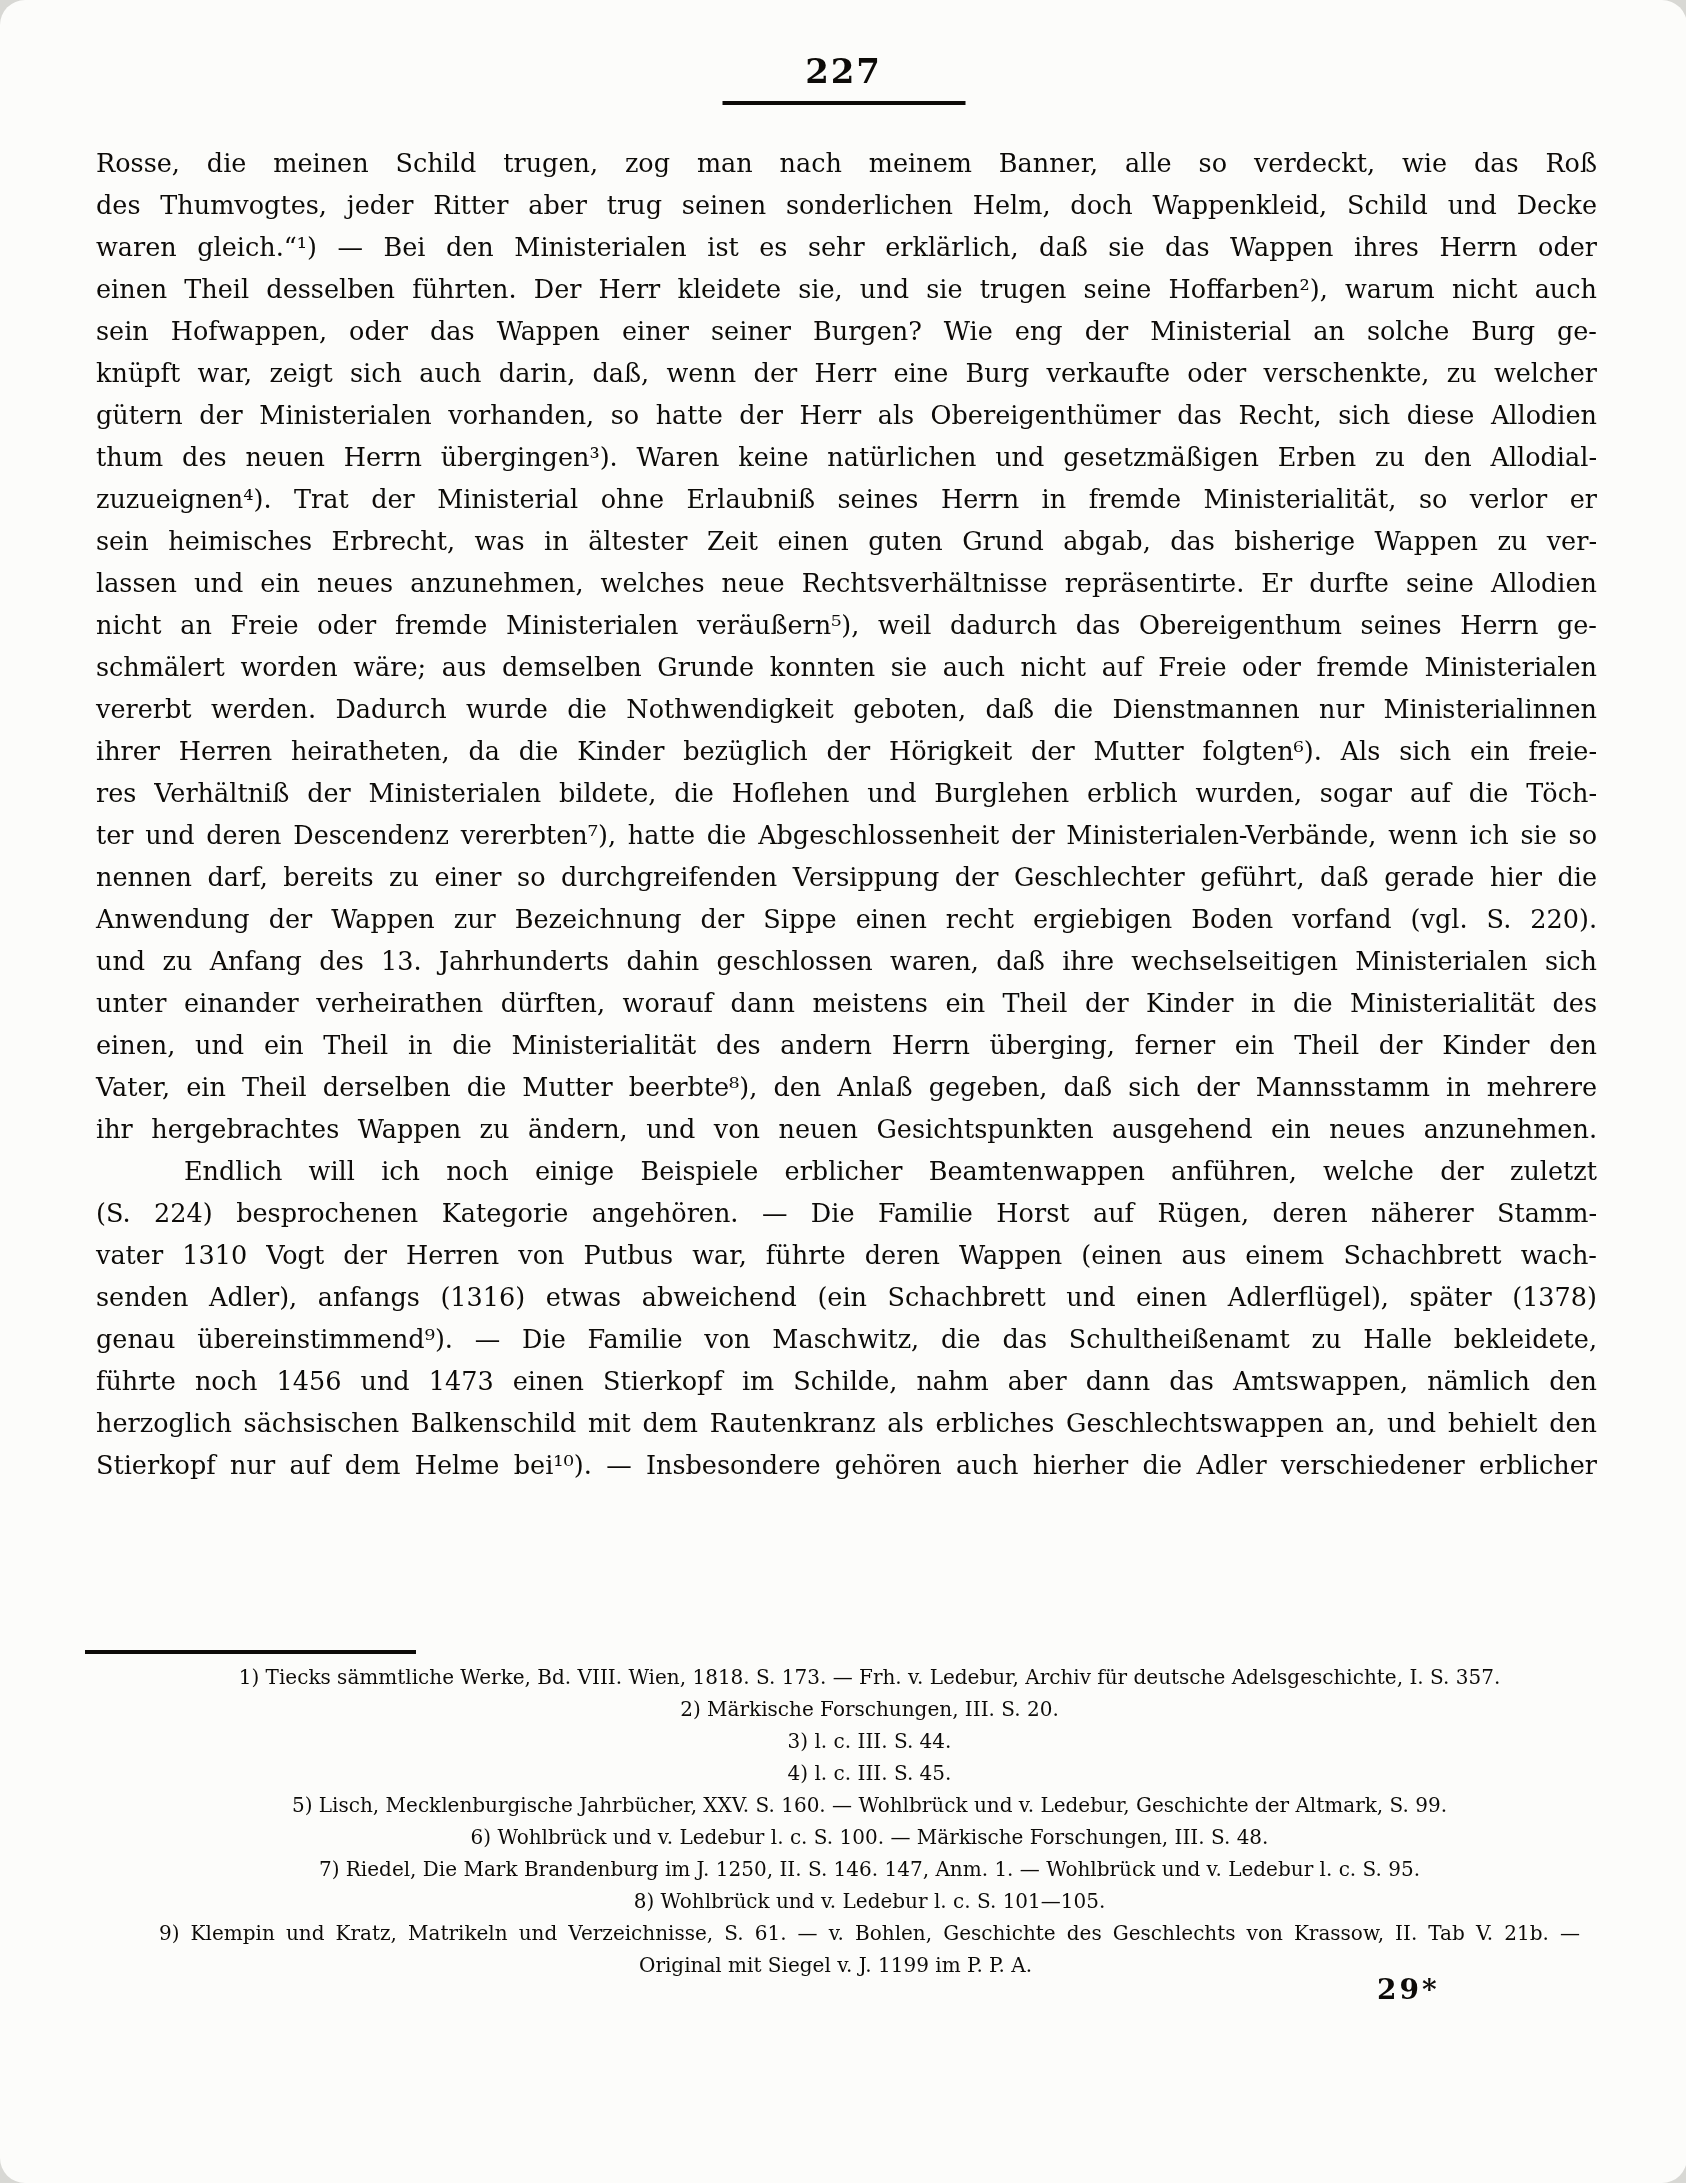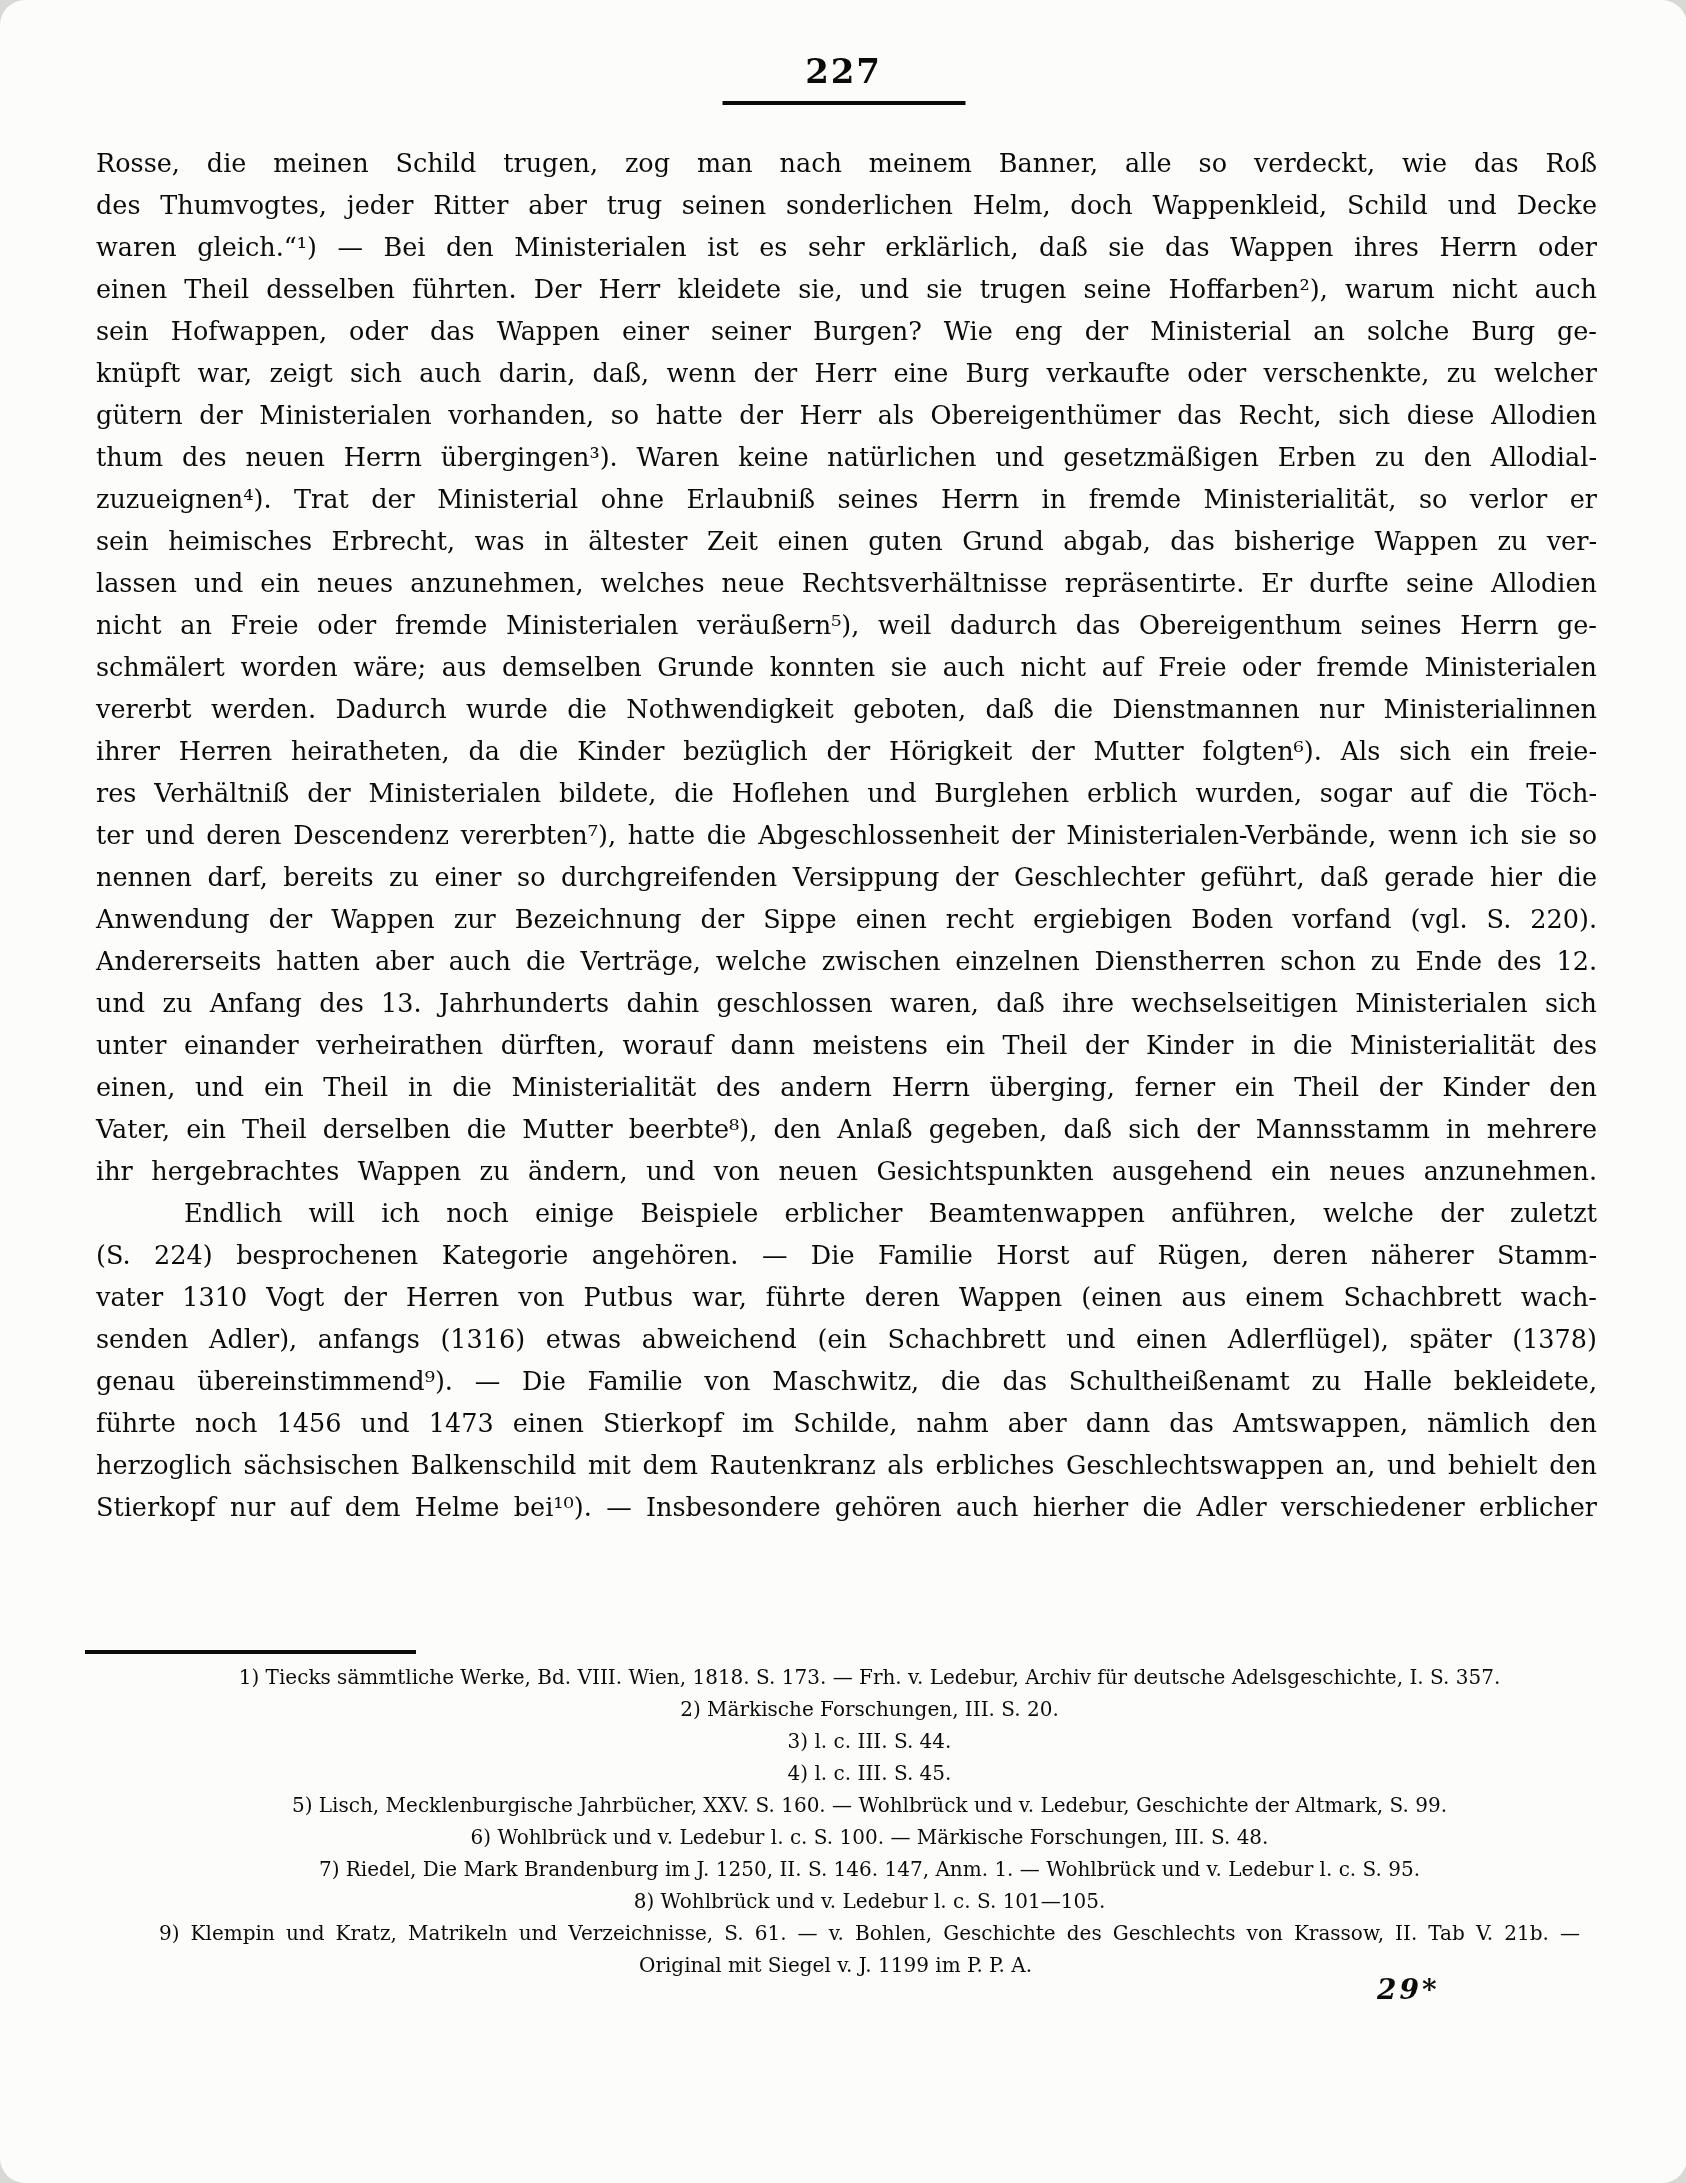--- a/index.html
+++ b/index.html
@@ -37,21 +37,21 @@
   #footnotes{
     position:absolute;top:1661px;left:91px;width:1489px;
   }
   .fn{
     font-size:20px;line-height:32px;text-align:center;
   }
   .fn.indent{padding-left:68px;}
   .fn.justify{text-align:justify;text-align-last:justify;}
   .signature{
     position:absolute;top:1973px;left:1377px;
-    font-size:28px;font-weight:700;letter-spacing:3px;font-style:italic;
+    font-size:28px;font-weight:700;letter-spacing:3px;
   }
 </style>
 </head>
 <body>
 
 <div class="page" style="background: rgb(252, 252, 250); color: rgb(13, 11, 8);">
   <div class="pageno">227</div>
   <div class="pageno-rule"></div>
 
   <main id="body">
@@ -67,21 +67,20 @@
       <div class="line">sein heimisches Erbrecht, was in ältester Zeit einen guten Grund abgab, das bisherige Wappen zu ver-</div>
       <div class="line">lassen und ein neues anzunehmen, welches neue Rechtsverhältnisse repräsentirte.  Er durfte seine Allodien</div>
       <div class="line">nicht an Freie oder fremde Ministerialen veräußern⁵), weil dadurch das Obereigenthum seines Herrn ge-</div>
       <div class="line">schmälert worden wäre; aus demselben Grunde konnten sie auch nicht auf Freie oder fremde Ministerialen</div>
       <div class="line">vererbt werden.  Dadurch wurde die Nothwendigkeit geboten, daß die Dienstmannen nur Ministerialinnen</div>
       <div class="line">ihrer Herren heiratheten, da die Kinder bezüglich der Hörigkeit der Mutter folgten⁶).  Als sich ein freie-</div>
       <div class="line">res Verhältniß der Ministerialen bildete, die Hoflehen und Burglehen erblich wurden, sogar auf die Töch-</div>
       <div class="line">ter und deren Descendenz vererbten⁷), hatte die Abgeschlossenheit der Ministerialen-Verbände, wenn ich sie so</div>
       <div class="line">nennen darf, bereits zu einer so durchgreifenden Versippung der Geschlechter geführt, daß gerade hier die</div>
       <div class="line">Anwendung der Wappen zur Bezeichnung der Sippe einen recht ergiebigen Boden vorfand (vgl. S. 220).</div>
-      <div class="line">Andererseits hatten aber auch die Verträge, welche zwischen einzelnen Dienstherren schon zu Ende des 12.</div>
       <div class="line">und zu Anfang des 13. Jahrhunderts dahin geschlossen waren, daß ihre wechselseitigen Ministerialen sich</div>
       <div class="line">unter einander verheirathen dürften, worauf dann meistens ein Theil der Kinder in die Ministerialität des</div>
       <div class="line">einen, und ein Theil in die Ministerialität des andern Herrn überging, ferner ein Theil der Kinder den</div>
       <div class="line">Vater, ein Theil derselben die Mutter beerbte⁸), den Anlaß gegeben, daß sich der Mannsstamm in mehrere</div>
       <div class="line">ihr hergebrachtes Wappen zu ändern, und von neuen Gesichtspunkten ausgehend ein neues anzunehmen.</div>
       <div class="line indent">Endlich will ich noch einige Beispiele erblicher Beamtenwappen anführen, welche der zuletzt</div>
       <div class="line">(S. 224) besprochenen Kategorie angehören. — Die Familie Horst auf Rügen, deren näherer Stamm-</div>
       <div class="line">vater 1310 Vogt der Herren von Putbus war, führte deren Wappen (einen aus einem Schachbrett wach-</div>
       <div class="line">senden Adler), anfangs (1316) etwas abweichend (ein Schachbrett und einen Adlerflügel), später (1378)</div>
       <div class="line">genau übereinstimmend⁹). — Die Familie von Maschwitz, die das Schultheißenamt zu Halle bekleidete,</div>

